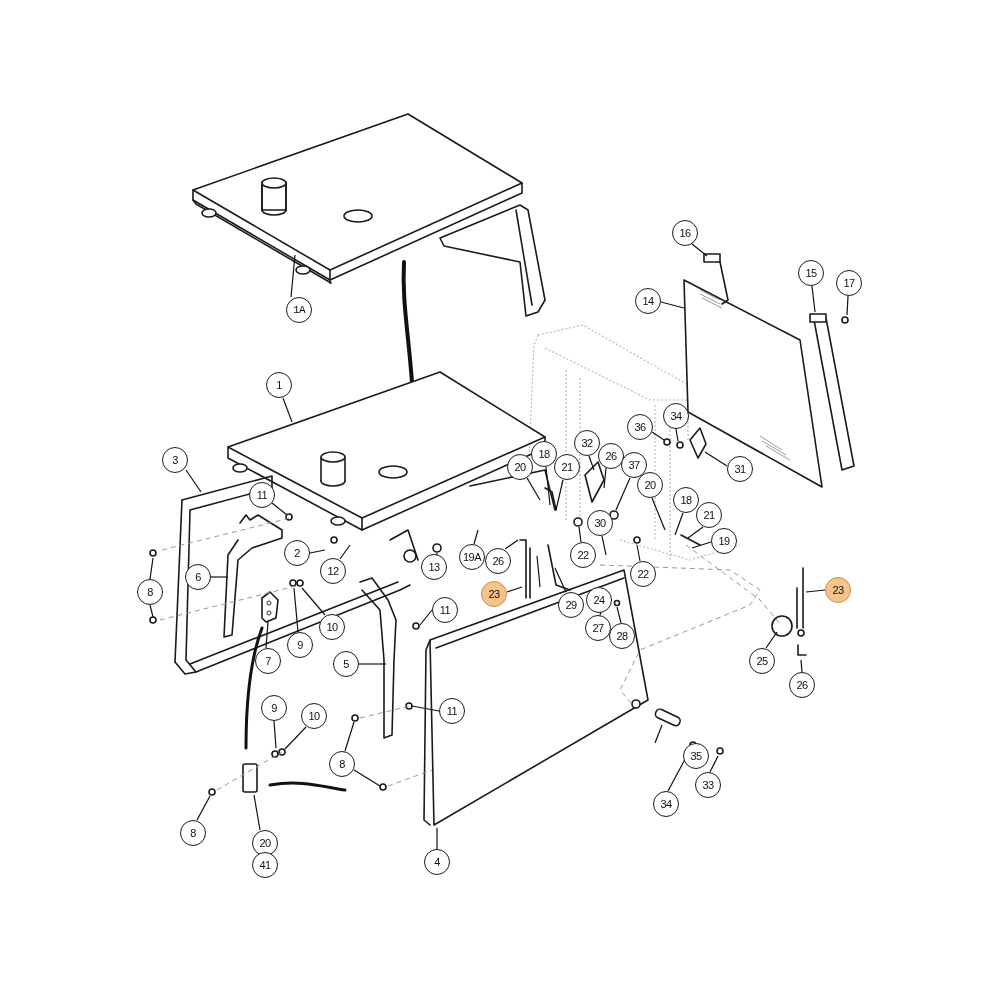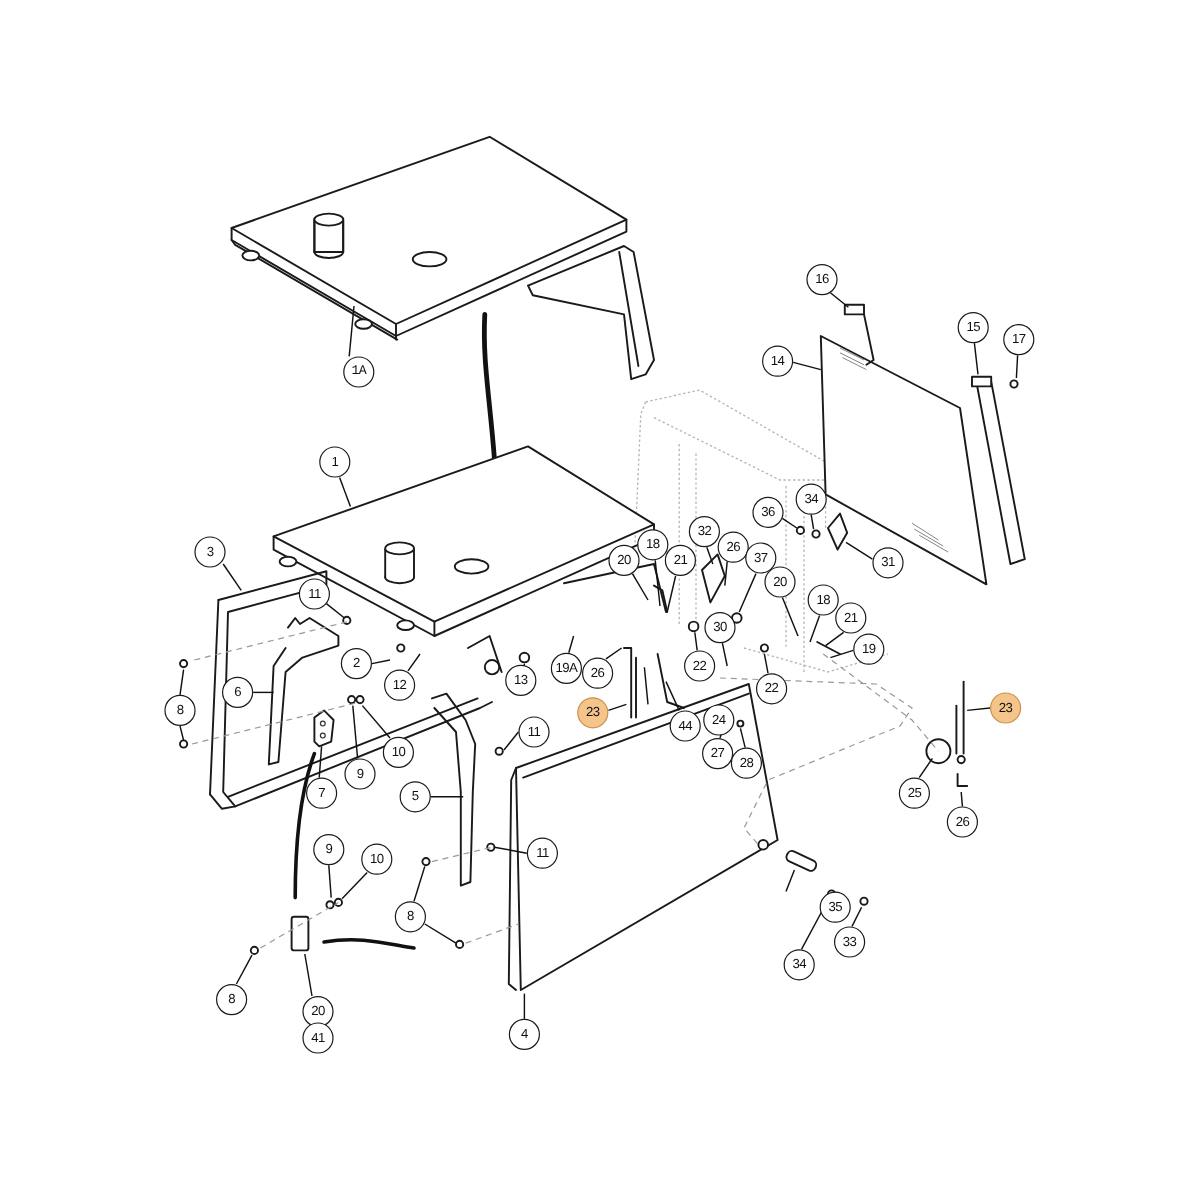--- a/index.html
+++ b/index.html
@@ -260,21 +260,21 @@
     <div class="callout" style="left: 452px; top: 711px;">11</div>
     <div class="callout" style="left: 274px; top: 708px;">9</div>
     <div class="callout" style="left: 314px; top: 716px;">10</div>
     <div class="callout" style="left: 342px; top: 764px;">8</div>
     <div class="callout" style="left: 193px; top: 833px;">8</div>
     <div class="callout" style="left: 265px; top: 843px;">20</div>
     <div class="callout" style="left: 265px; top: 865px;">41</div>
     <div class="callout" style="left: 437px; top: 862px;">4</div>
     <div class="callout hl" style="left: 494px; top: 594px; background: rgb(245, 196, 138);">23</div>
     <div class="callout" style="left: 546px; top: 600px; margin-left: 40px;">24</div>
-    <div class="callout" style="left: 571px; top: 605px;">44</div>
+    <div class="callout" style="left: 571px; top: 605px;">29</div>
     <div class="callout" style="left: 520px; top: 467px;">20</div>
     <div class="callout" style="left: 544px; top: 454px;">18</div>
     <div class="callout" style="left: 567px; top: 467px;">21</div>
     <div class="callout" style="left: 583px; top: 555px;">22</div>
     <div class="callout" style="left: 587px; top: 443px;">32</div>
     <div class="callout" style="left: 611px; top: 456px;">26</div>
     <div class="callout" style="left: 634px; top: 465px;">37</div>
     <div class="callout" style="left: 600px; top: 523px;">30</div>
     <div class="callout" style="left: 650px; top: 485px;">20</div>
     <div class="callout" style="left: 686px; top: 500px;">18</div>

